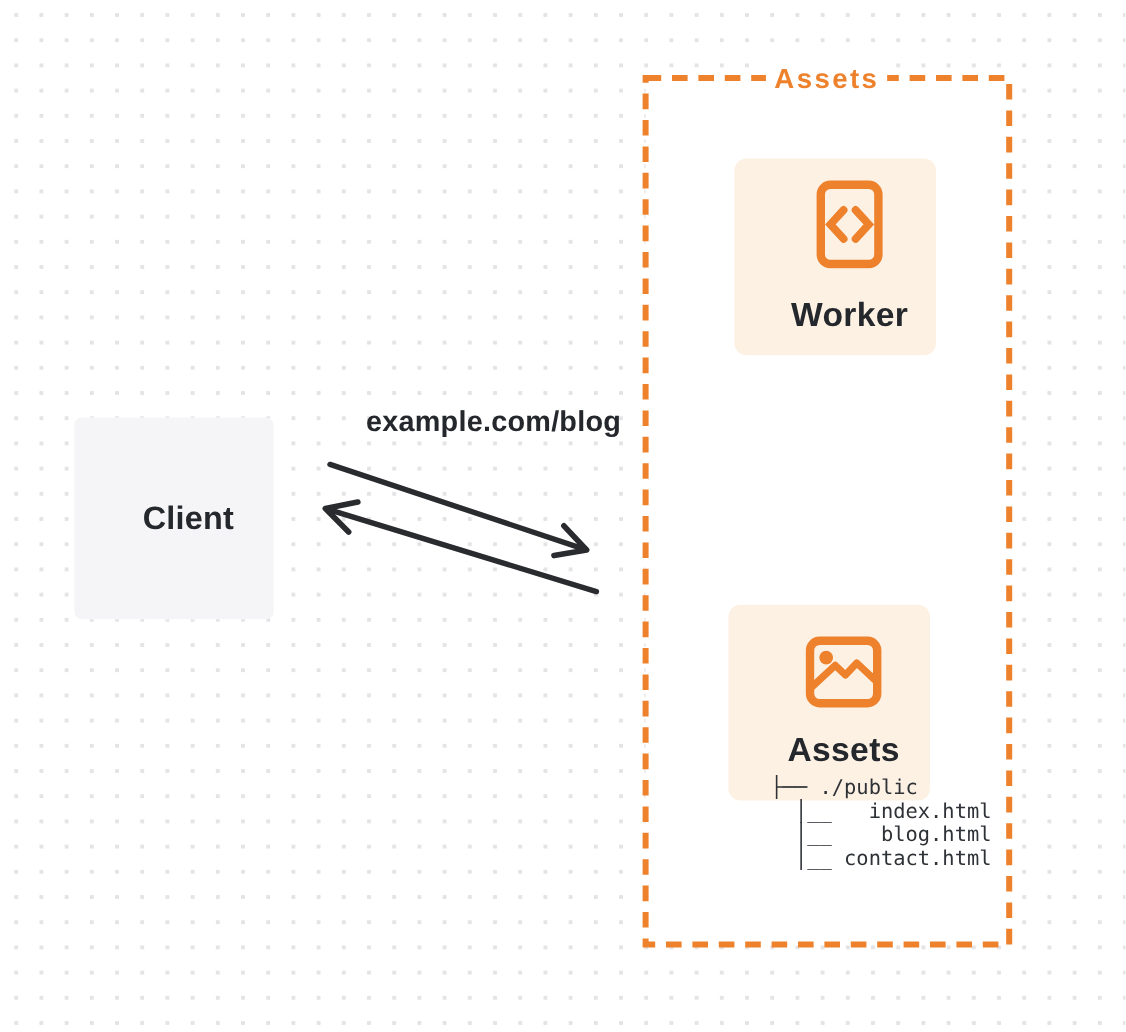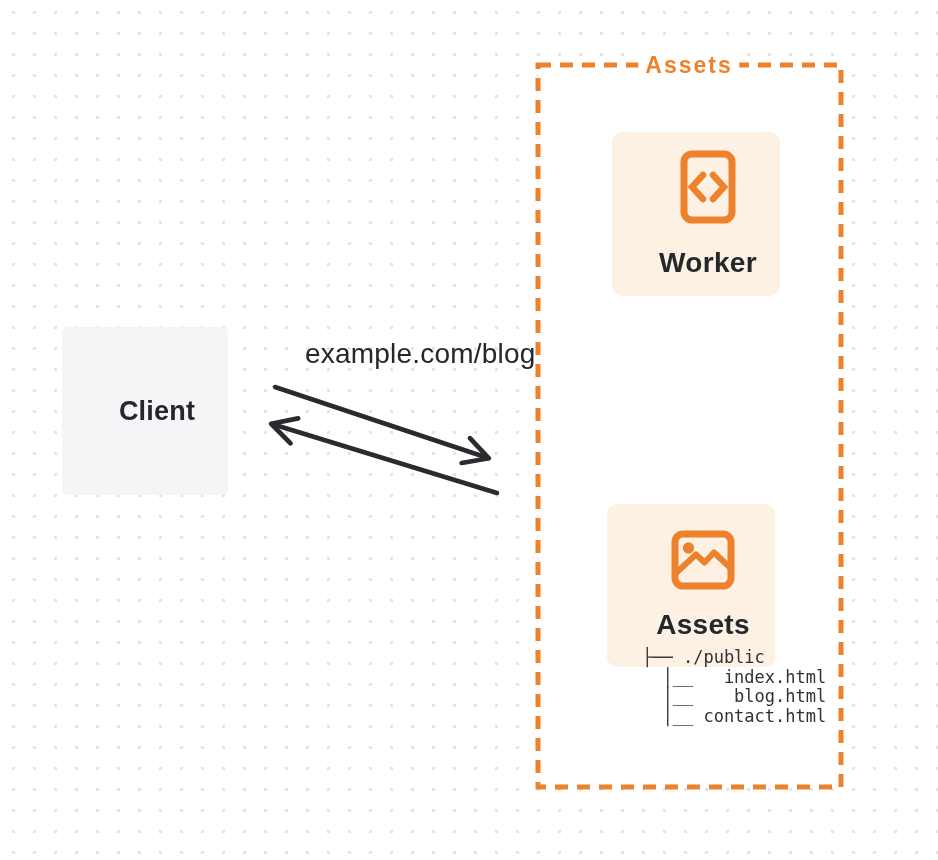--- a/index.html
+++ b/index.html
@@ -28,33 +28,33 @@
   svg.overlay {
     position: absolute;
     left: 0; top: 0;
     width: 938px; height: 860px;
     pointer-events: none;
     z-index: 1;
   }
   .layer2 { z-index: 2; }
 
   .client-box {
-    left: 62px; top: 327px;
+    left: 62px; top: 348px;
     width: 166px; height: 168px;
     background: var(--client-bg);
     border-radius: 6px;
     display: flex; align-items: center; justify-content: center;
   }
   .client-box .node-label {
     font-weight: 700; font-size: 27px; color: var(--ink); letter-spacing: 0.2px;
   }
 
   .request-label {
     left: 281px; top: 338px;
-    font-weight: 400; font-size: 28px; color: var(--ink); letter-spacing: 0.2px;
+    font-weight: 700; font-size: 24px; color: var(--ink); letter-spacing: 0.2px;
   }
 
   .project-label {
     left: 689px; top: 51px;
     transform: translateX(-50%);
     background: #ffffff;
     padding: 0 7px;
     font-weight: 700; font-size: 23px; letter-spacing: 2px;
     color: var(--orange);
     line-height: 28px;

